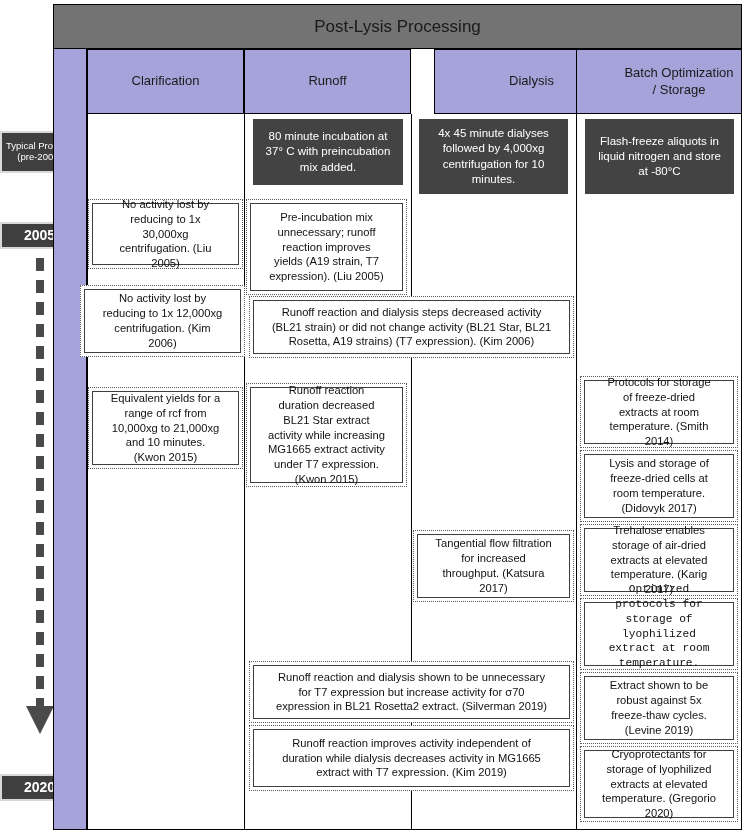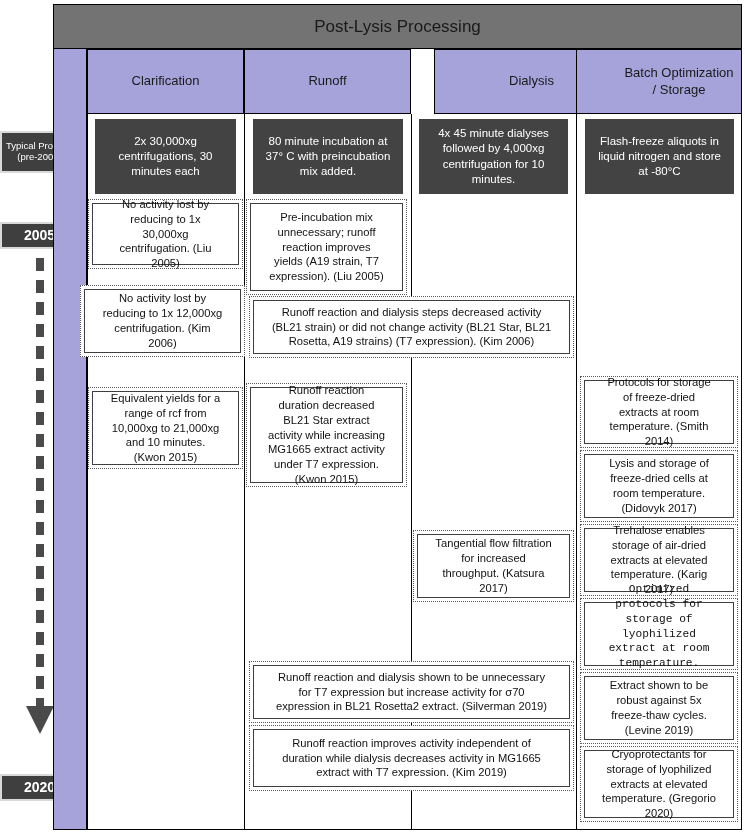--- a/index.html
+++ b/index.html
@@ -197,22 +197,21 @@
   <div class="col-head" style="left:244px; width:167px;">Runoff</div>
   <div class="col-head" style="left:87px;  width:157px;">Clarification</div>
   <div class="col-head" style="left:434px; width:195px;">Dialysis</div>
   <div class="col-head" style="left:576px; width:166px;padding-left:44px;">Batch Optimization / Storage</div>
 
   <div class="col-sep" style="left:87px;"></div>
   <div class="col-sep" style="left:244px;"></div>
   <div class="col-sep" style="left:411px;"></div>
   <div class="col-sep" style="left:576px;"></div>
 
-  <div class="gbox" style="left:90px;  top:119px; width:151px; height:75px;">2x 30,000xg centrifugations, 30 minutes each</div>
-  <div class="gbox" style="left:248px; top:119px; width:160px; height:75px;">80 minute incubation at 37° C with preincubation mix added.</div>
+  <div class="gbox" style="left:248px; top:119px; width:160px; height:66px;">80 minute incubation at 37° C with preincubation mix added.</div>
   <div class="gbox" style="left:414px; top:119px; width:159px; height:75px;">4x 45 minute dialyses followed by 4,000xg centrifugation for 10 minutes.</div>
   <div class="gbox" style="left:580px; top:119px; width:159px; height:75px;">Flash-freeze aliquots in liquid nitrogen and store at -80°C</div>
 
   <div class="wbox" style="left:88px; top:199px; width:155px; height:70px;">
     <div class="inner">No activity lost by reducing to 1x 30,000xg centrifugation.  (Liu 2005)</div>
   </div>
   <div class="wbox" style="left:80px; top:285px; width:165px; height:72px;">
     <div class="inner">No activity lost by reducing to 1x 12,000xg centrifugation. (Kim 2006)</div>
   </div>
   <div class="wbox" style="left:88px; top:387px; width:155px; height:82px;">

